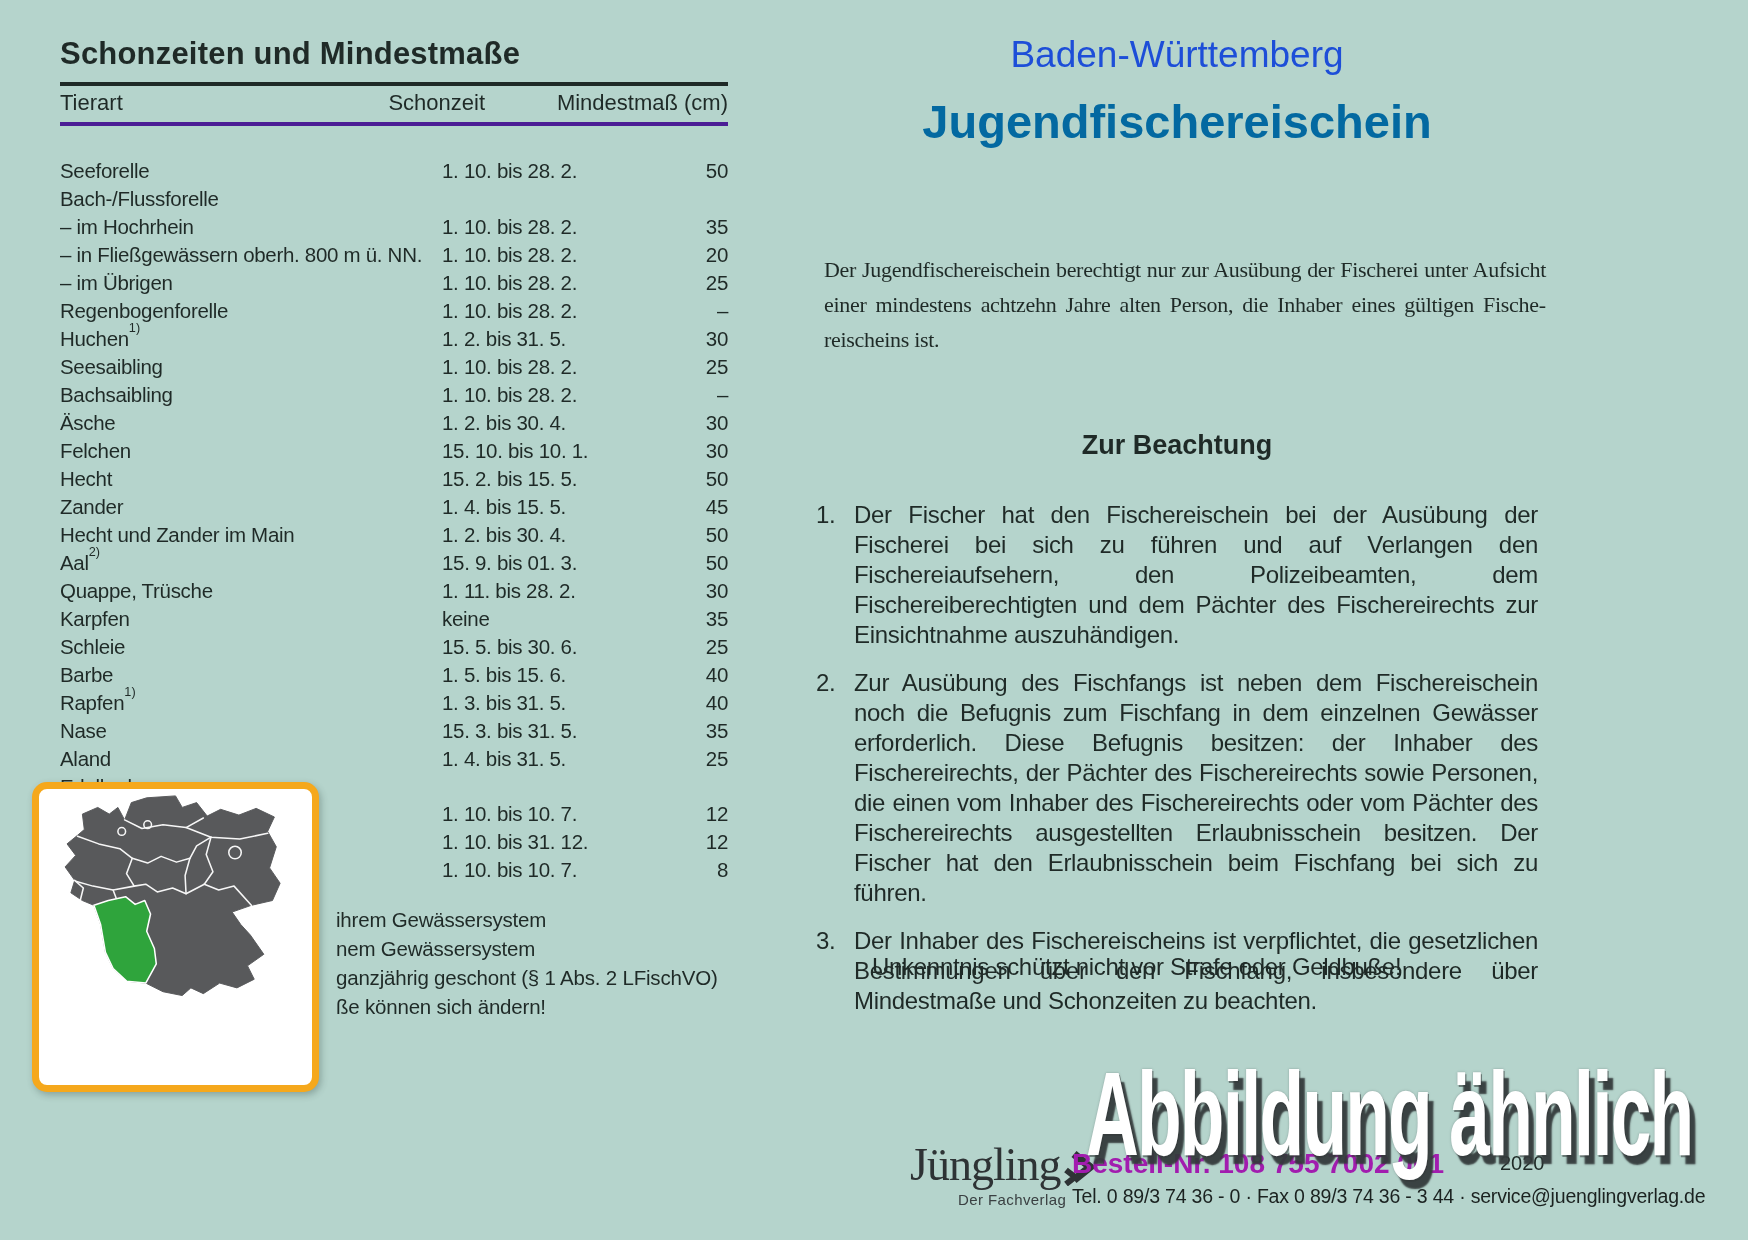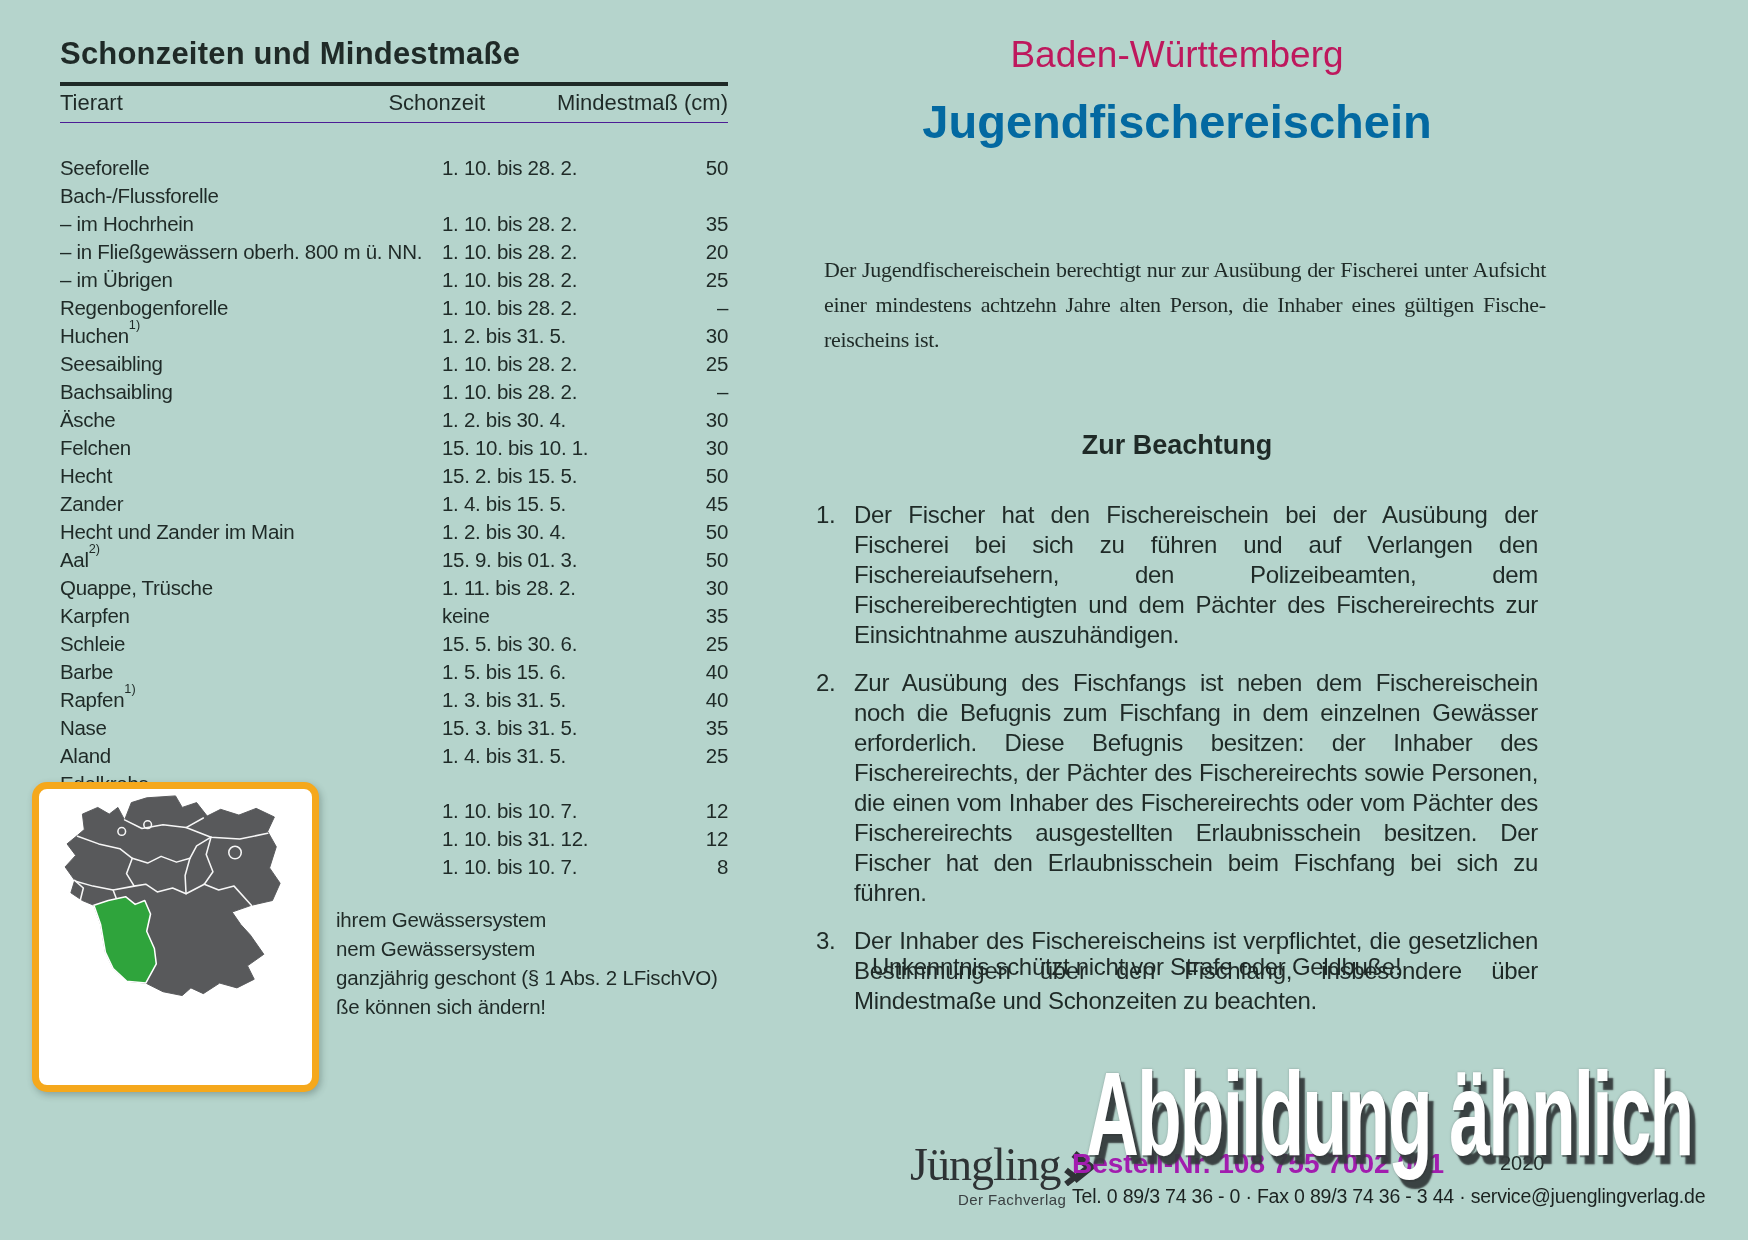--- a/index.html
+++ b/index.html
@@ -1,39 +1,39 @@
 <!DOCTYPE html>
 <html><head>
 <meta charset="utf-8">
 <style>
   html,body{margin:0;padding:0;background:#8fa9a3;}
   .page{position:relative;width:1748px;height:1240px;background:#b5d4cc;overflow:hidden;
         font-family:"Liberation Sans",sans-serif;color:#1f2a27;}
   
   .left-title{position:absolute;left:60px;top:36px;font-size:31px;font-weight:700;letter-spacing:.2px;}
   .stable{position:absolute;left:60px;top:82px;width:668px;}
-  .thead{display:flex;align-items:baseline;border-top:4px solid #1f2a27;border-bottom:1px solid #4c1d95;
+  .thead{display:flex;align-items:baseline;border-top:4px solid #1f2a27;border-bottom:4px solid #4c1d95;
          padding:4px 0 6px 0;font-size:22px;}
   .thead .h-tierart{width:382px;}
   .thead .h-schonzeit{width:196px;}
   .thead .h-mass{flex:1;text-align:left;white-space:nowrap;}
   .tbody{padding-top:32px;}
   .trow{display:flex;align-items:baseline;height:28px;font-size:20.5px;letter-spacing:-.3px;}
   .tname{width:382px;white-space:nowrap;overflow:visible;}
   .tseason{width:196px;white-space:nowrap;}
   .tsize{flex:1;text-align:right;}
   sup.fsup{font-size:.62em;position:relative;top:-.45em;letter-spacing:0;}
   .footnotes{position:absolute;left:336px;top:905px;font-size:20.5px;line-height:29px;letter-spacing:-.2px;}
   
   .map-box{position:absolute;left:32px;top:782px;width:273px;height:296px;background:#ffffff;
            border:7px solid #f5a81c;border-radius:15px;box-shadow:2px 3px 7px rgba(35,55,50,.30);z-index:5;}
   .map-box svg{position:absolute;left:4px;top:4px;width:265px;height:288px;}
   
   .rcol{position:absolute;left:816px;top:0;width:722px;height:100%;}
-  .region{position:absolute;left:0;top:34px;width:100%;text-align:center;font-size:37px;font-weight:400;color:#be185d;}
+  .region{position:absolute;left:0;top:34px;width:100%;text-align:center;font-size:37px;font-weight:400;color:#1d4ed8;}
   .jtitle{position:absolute;left:0;top:94px;width:100%;text-align:center;font-size:47px;font-weight:700;color:#0369a1;}
   .intro{position:absolute;left:8px;top:252px;width:722px;font-size:22px;line-height:35px;
          text-align:justify;letter-spacing:-.3px;font-family:Liberation Serif, serif;}
   .notice-h{position:absolute;left:0;top:430px;width:100%;text-align:center;font-size:27px;font-weight:700;}
   .nitems{position:absolute;left:0;top:500px;width:722px;}
   .nitem{display:flex;margin-bottom:18px;font-size:24px;line-height:30px;letter-spacing:-.3px;}
   .nnum{width:38px;flex:none;}
   .ntext{flex:1;text-align:justify;}
   .warning{margin-left:56px;margin-top:2px;font-size:24px;line-height:30px;font-weight:400;letter-spacing:-.3px;}
   

